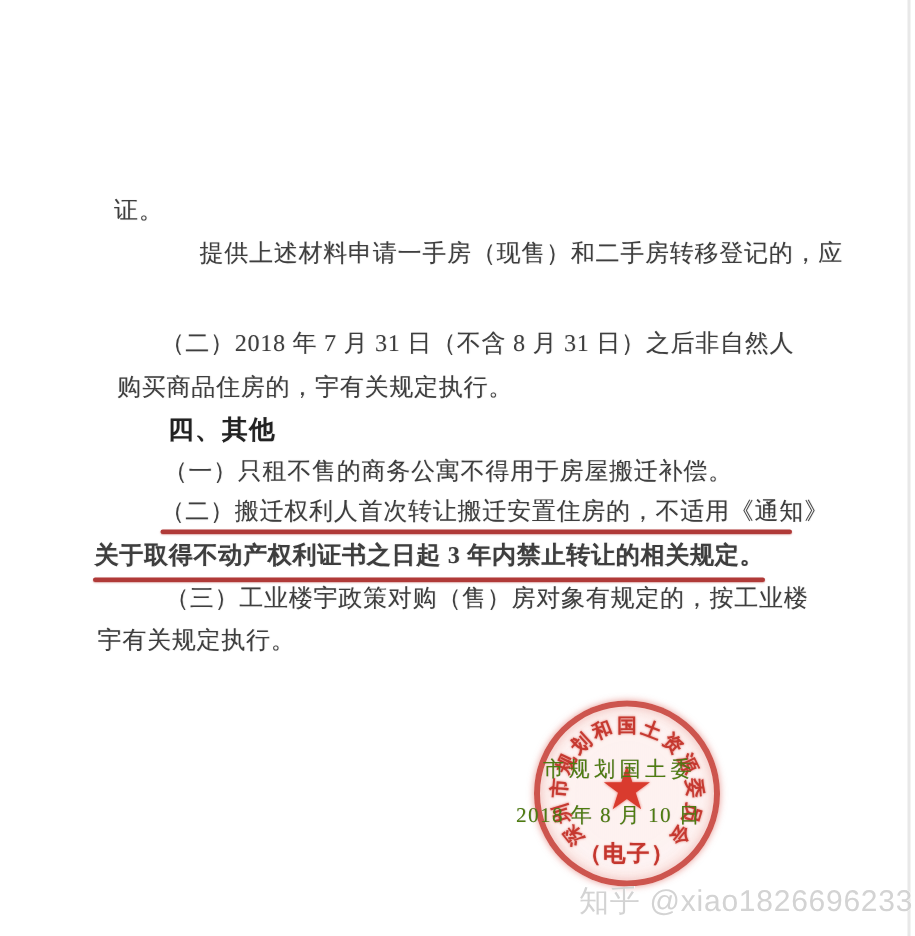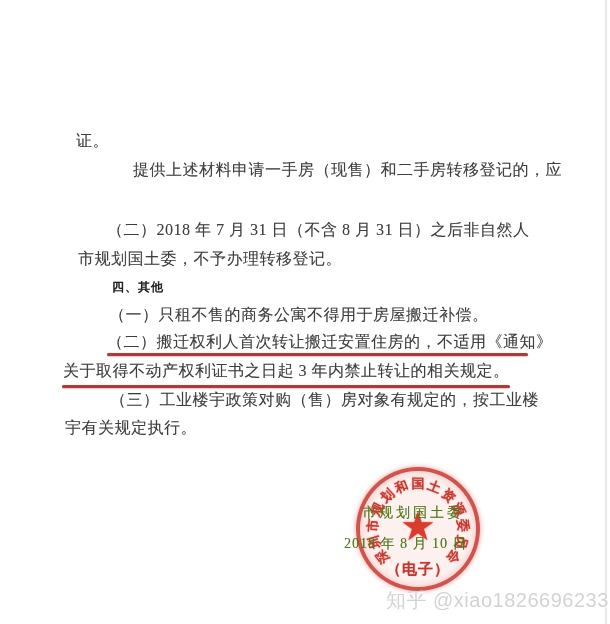--- a/index.html
+++ b/index.html
@@ -22,21 +22,21 @@
     white-space: nowrap;
     font-size: 16px;
     line-height: 20px;
     letter-spacing: 0.5px;
     color: #3e3e3e;
     text-shadow: 0.3px 0.3px 0.6px rgba(90,90,90,0.35);
   }
   .doc-line.heading {
     font-family: "Liberation Sans", "DejaVu Sans", sans-serif;
     font-weight: 700;
-    font-size: 12px;
+    font-size: 17px;
     color: #222222;
     letter-spacing: 1px;
   }
   .red-underline {
     position: absolute;
     height: 3px;
     background: #b03a38;
     border-radius: 2px;
     box-shadow: 0 0.5px 1px rgba(176,58,56,0.5);
   }
@@ -124,25 +124,25 @@
   }
 </style>
 </head>
 <body>
 
 <div class="page">
 
   <div class="doc-line" style="left:76px;  top:131px;">证。</div>
   <div class="doc-line" style="left:110px; top:160px;margin-left:23px;">提供上述材料申请一手房（现售）和二手房转移登记的，应</div>
   <div class="doc-line" style="left:107px; top:220px;">（二）2018 年 7 月 31 日（不含 8 月 31 日）之后非自然人</div>
-  <div class="doc-line" style="left:78px;  top:249px;">市规划国土委，不予办理转移登记。</div>
+  <div class="doc-line" style="left:78px;  top:249px;">购买商品住房的，宇有关规定执行。</div>
   <div class="doc-line heading" style="left:112px; top:277px;">四、其他</div>
   <div class="doc-line" style="left:107px; top:332px;">（二）搬迁权利人首次转让搬迁安置住房的，不适用《通知》</div>
   <div class="doc-line" style="left:109px; top:305px;">（一）只租不售的商务公寓不得用于房屋搬迁补偿。</div>
-  <div class="doc-line" style="left:63px;  top:361px;">关于取得不动产权利证书之日起 3 年内禁止转让的相关规定。</div>
+  <div class="doc-line" style="left:63px;  top:361px;font-weight:bold;">关于取得不动产权利证书之日起 3 年内禁止转让的相关规定。</div>
   <div class="doc-line" style="left:110px; top:390px;">（三）工业楼宇政策对购（售）房对象有规定的，按工业楼</div>
   <div class="doc-line" style="left:65px;  top:418px;">宇有关规定执行。</div>
 
   <div class="red-underline" style="left:107px; top:353px; width:421px;"></div>
   <div class="red-underline" style="left:62px;  top:385px; width:448px;"></div>
 
   <div class="seal">
     <div class="seal-ring"></div>
     <div>
         <span class="seal-ring-char" style="transform: rotate(-128deg) translateY(-45px);">深</span>

